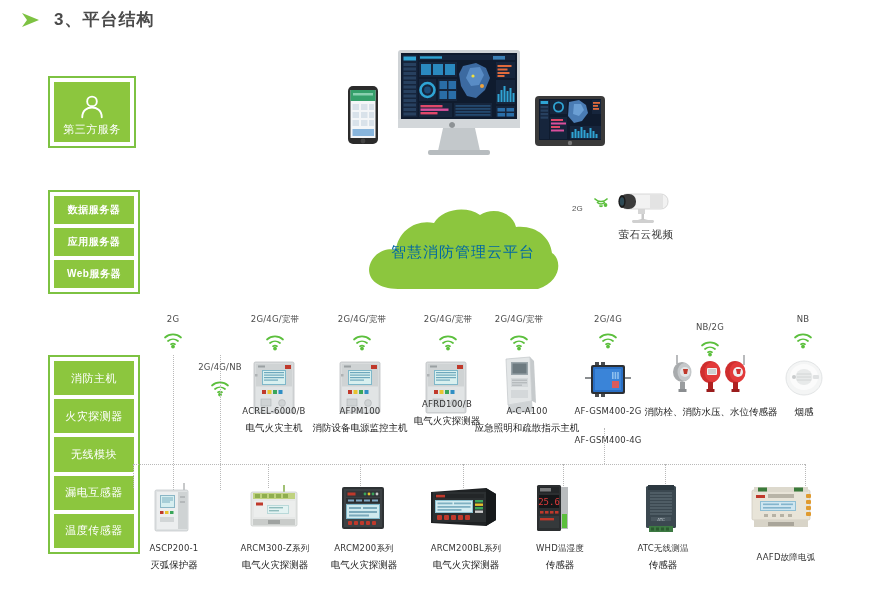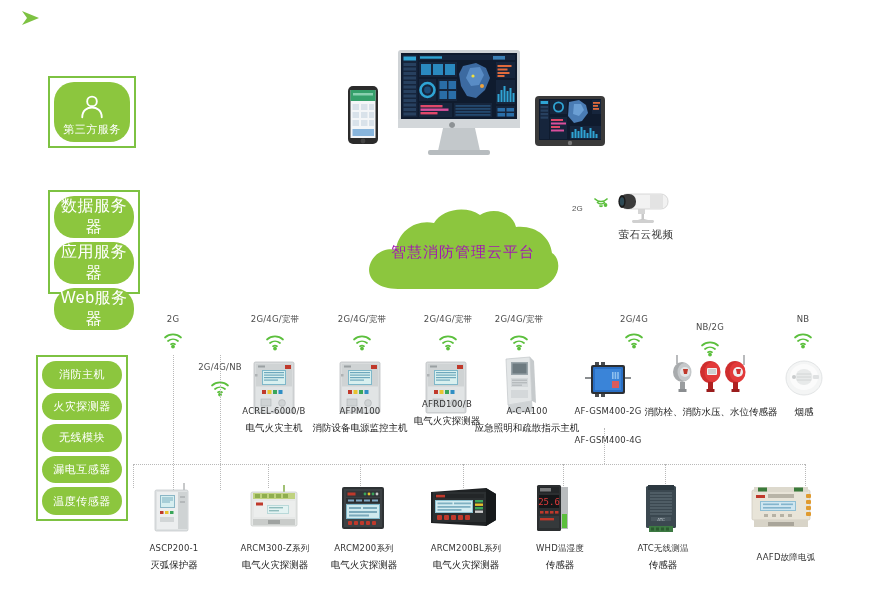--- a/index.html
+++ b/index.html
@@ -15,45 +15,44 @@
   #title-text{font-size:17px;font-weight:bold;color:#4a4a4a;letter-spacing:1px;}
 
   
   .greenpanel{
     border:2px solid #7dc242;background:#ffffff;padding:4px;box-sizing:border-box;
   }
   .greencell{
     background:#8cc63e;color:#ffffff;text-align:center;font-size:11.5px;
     letter-spacing:1px;display:flex;align-items:center;justify-content:center;
     box-sizing:border-box;
-    border-radius:20px;
   }
 
   
   #third-party{left:48px;top:76px;width:88px;height:72px;}
   #third-party .greencell{flex-direction:column;height:100%;gap:2px;padding-top:6px;}
   #tp-person{width:26px;height:26px;display:block;}
   #tp-label{font-size:11px;letter-spacing:0.5px;}
 
   
   #server-stack{left:48px;top:190px;width:92px;height:104px;}
   #server-stack .stackwrap{display:flex;flex-direction:column;gap:4px;height:100%;}
-  #server-stack .greencell{flex:1;font-size:16px;letter-spacing:0.5px;}
-
-  
-  #devtype-stack{left:36px;top:355px;width:92px;height:166px;}
+  #server-stack .greencell{flex:1;font-size:10px;letter-spacing:0.5px;font-weight:bold;}
+
+  
+  #devtype-stack{left:48px;top:355px;width:92px;height:199px;}
   #devtype-stack .stackwrap{display:flex;flex-direction:column;gap:4px;height:100%;}
   #devtype-stack .greencell{flex:1;font-size:11px;letter-spacing:0.5px;}
 
   
   #cloud{left:358px;top:205px;width:210px;height:90px;}
   #cloud svg{display:block;}
   #cloud-label{
     position:absolute;left:0;top:38px;width:210px;text-align:center;
-    color:#a21caf;font-size:15px;letter-spacing:1px;
+    color:#0369a1;font-size:15px;letter-spacing:1px;
   }
 
   
   #hero{left:330px;top:38px;width:280px;height:140px;}
 
   
   #camera-group{left:572px;top:188px;width:110px;height:52px;}
   #camera-2g{position:absolute;left:0px;top:16px;font-size:8px;color:#555;}
   #cam-wifi{position:absolute;left:18px;top:8px;}
   #camera-label{position:absolute;left:29px;top:40px;width:90px;text-align:center;font-size:10.5px;color:#333;letter-spacing:0.5px;}
@@ -75,20 +74,21 @@
   
   .devimg{position:absolute;}
 </style>
 </head>
 <body>
 
 <div class="abs" id="title-row">
   <svg id="title-arrow" viewBox="0 0 22 20">
     <path d="M2 3 L19 10 L2 17 L7 10 Z" fill="#7dc242"></path>
   </svg>
+  <span id="title-text">3、平台结构</span>
 </div>
 
 <div class="abs greenpanel" id="third-party">
   <div class="greencell">
     <svg id="tp-person" viewBox="0 0 28 28">
       <circle cx="14" cy="8" r="5.2" fill="none" stroke="#ffffff" stroke-width="2"></circle>
       <path d="M3.5 25 C3.5 17.5 9 14.5 14 14.5 C19 14.5 24.5 17.5 24.5 25" fill="none" stroke="#ffffff" stroke-width="2" stroke-linecap="round"></path>
     </svg>
     <span id="tp-label">第三方服务</span>
   </div>
@@ -381,21 +381,21 @@
     <svg width="22" height="19" viewBox="0 0 22 19">
         <g fill="none" stroke="#5bbf3c" stroke-width="1.7" stroke-linecap="round">
       <path d="M3 7.5 A12 12 0 0 1 19 7.5"></path>
           <path d="M6 11 A8 8 0 0 1 16 11"></path>
           <path d="M9 14.2 A4 4 0 0 1 13 14.2"></path>
         </g>
       <circle cx="11" cy="16.6" r="1.9" fill="#5bbf3c"></circle>
       </svg>
   </div>
 </div>
-<div class="net-col" style="left:596px;top:314px;width:76px;">
+<div class="net-col" style="left:570px;top:314px;width:76px;">
   <div class="net-label">2G/4G</div>
   <div class="net-wifi">
     <svg width="22" height="19" viewBox="0 0 22 19">
         <g fill="none" stroke="#5bbf3c" stroke-width="1.7" stroke-linecap="round">
       <path d="M3 7.5 A12 12 0 0 1 19 7.5"></path>
           <path d="M6 11 A8 8 0 0 1 16 11"></path>
           <path d="M9 14.2 A4 4 0 0 1 13 14.2"></path>
         </g>
       <circle cx="11" cy="16.6" r="1.9" fill="#5bbf3c"></circle>
       </svg>

